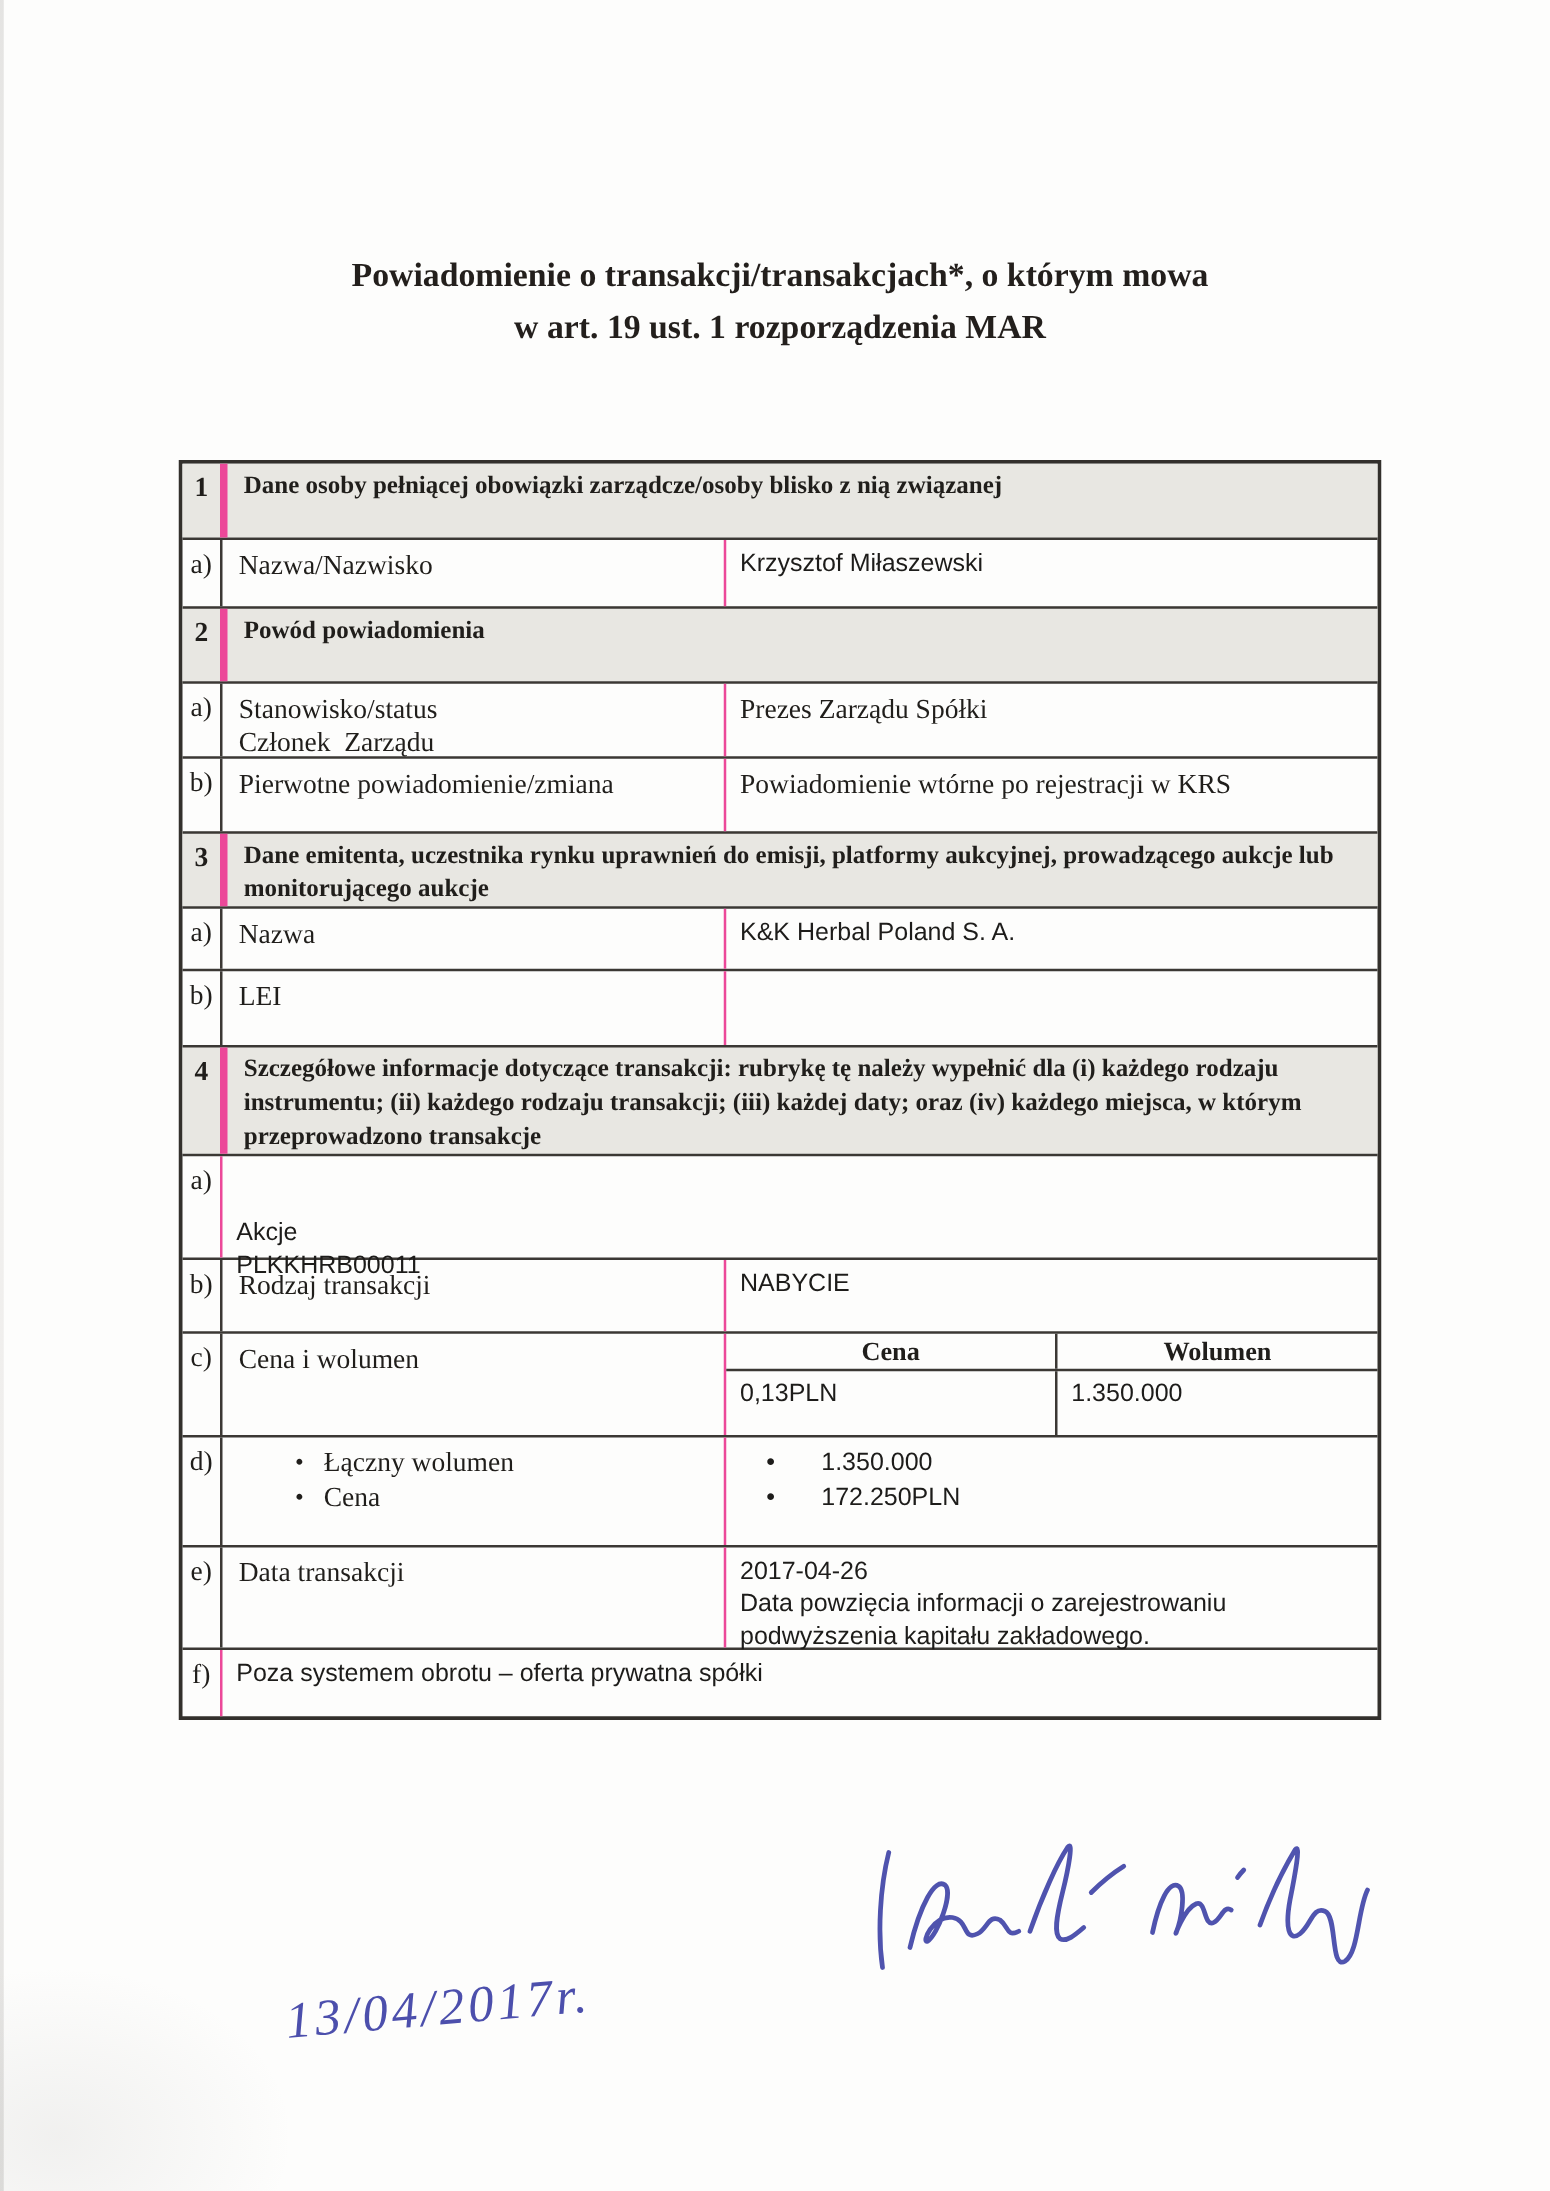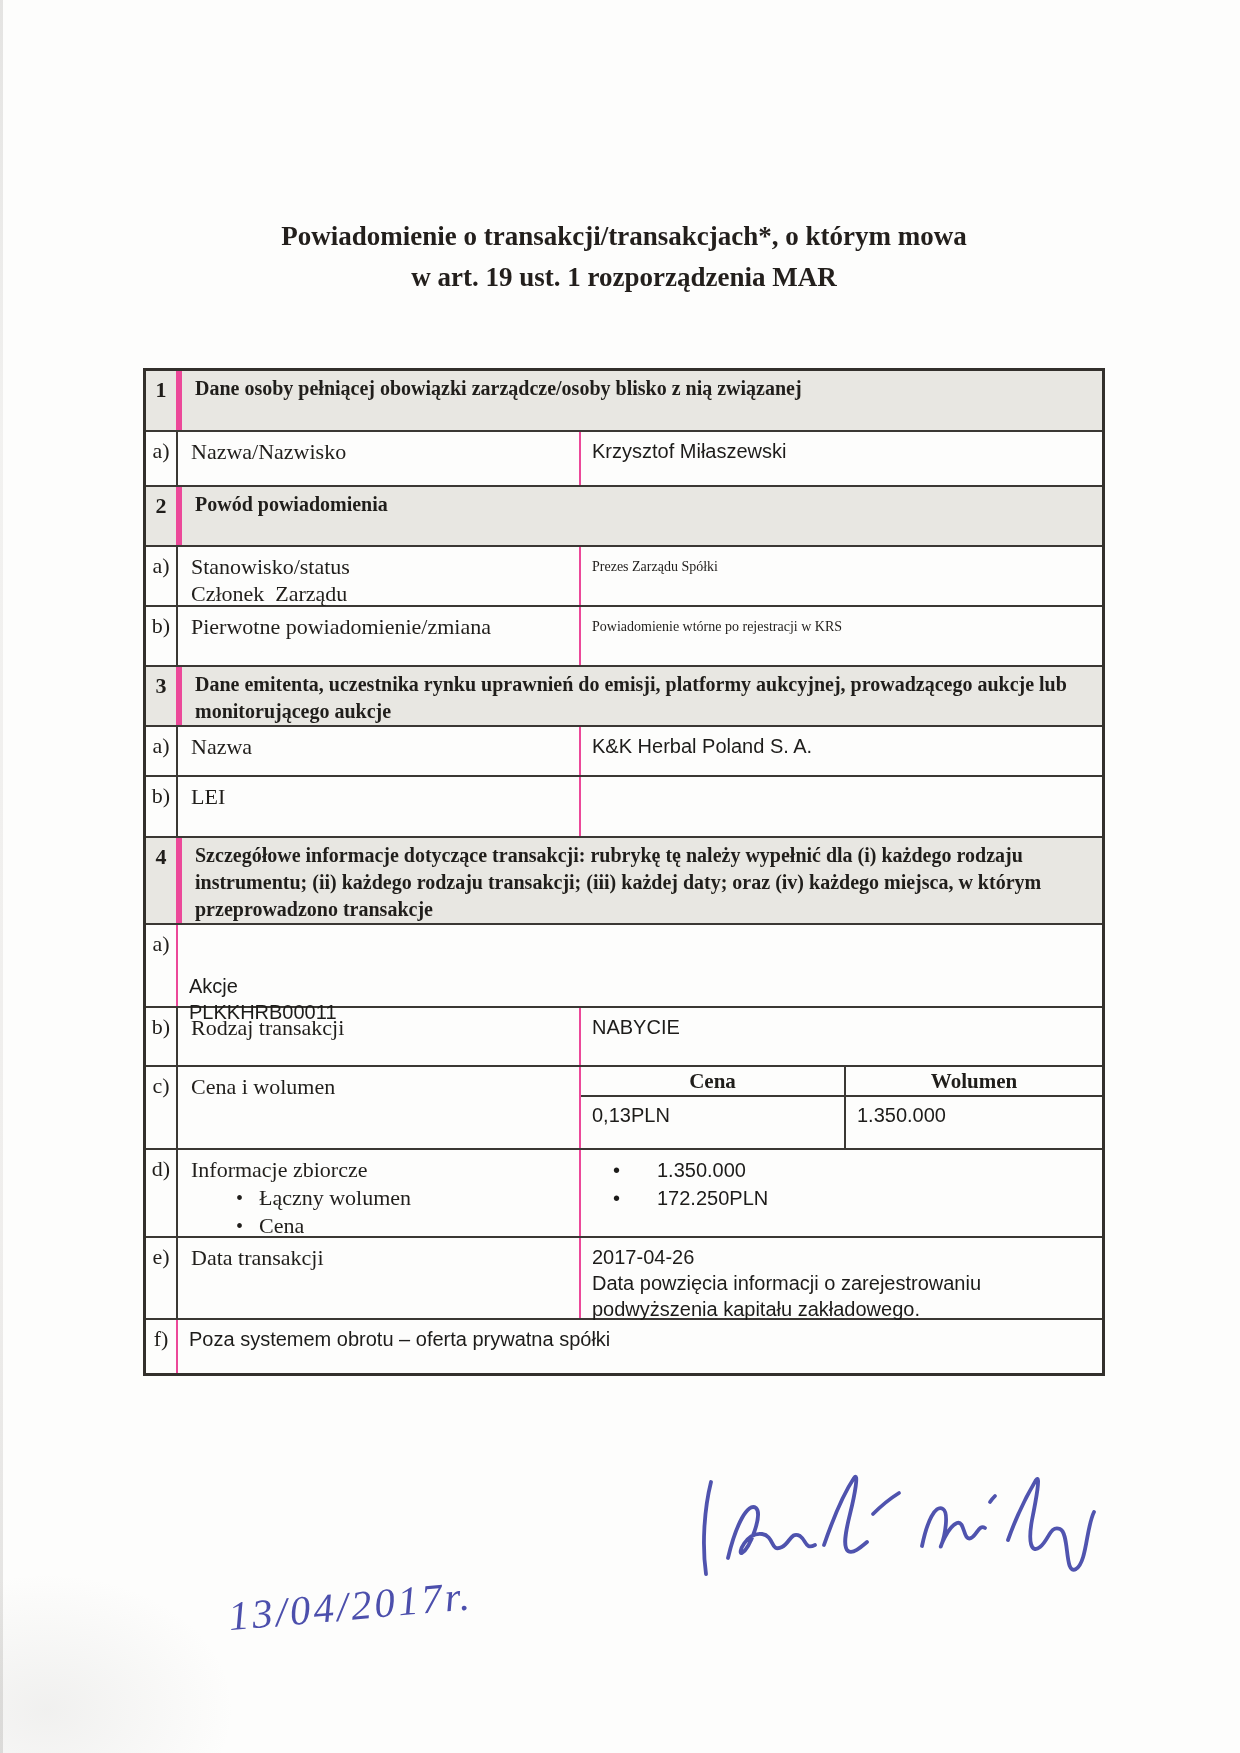--- a/index.html
+++ b/index.html
@@ -9,38 +9,38 @@
     font-family:"Liberation Serif", serif; color:#201e1b;
   }
   * { box-sizing:border-box; }
 
   
   .edge-line { position:absolute; left:0; top:0; width:3px; height:100%;
     background:linear-gradient(180deg,#d7d6d4,#ecebe9 25%,#e8e6e4 70%,#d2d1cf); opacity:.65; }
   .smudge { position:absolute; left:0; top:1555px; width:260px; height:198px;
     background:radial-gradient(ellipse at 18% 78%, rgba(150,148,145,.12), rgba(0,0,0,0) 62%); }
 
-  .title { position:absolute; left:143px; top:216px; width:962px;
+  .title { position:absolute; left:143px; top:200px; width:962px;
     text-align:center; font-weight:bold; font-size:27px; line-height:41px; color:#231f1c; }
 
   .doc-table { position:absolute; left:143px; top:368px; width:962px;
     border:3px solid #33302c; background:#fdfdfc; }
   .trow { display:flex; border-top:2px solid #3b3834; }
   .trow.first { border-top:none; }
   .hdr-row { background:#e8e7e2; }
   .c-num { flex:0 0 30px; width:30px; text-align:center; padding-top:6px;
     font-size:22px; line-height:26px; }
   .c-num.bold { font-weight:bold; }
   .c-label { flex:0 0 403px; border-left:2px solid #3b3834;
     padding:6px 8px 4px 13px; font-size:22px; line-height:27px; }
   .c-title { flex:1; border-left:6px solid #ec4899;
     padding:4px 10px 0 13px; font-weight:bold; font-size:20px; line-height:27px; }
   .c-value { flex:1; border-left:2px solid #ec4899; padding:6px 8px 0 11px; }
   .sans { font-family:"Liberation Sans", sans-serif; font-size:20px; line-height:26px; color:#1d1c1a; }
-  .serifval { font-size:14px; line-height:27px; }
+  .serifval { font-size:22px; line-height:27px; }
   .keep-space { white-space:pre-wrap; }
 
   
   .h59{height:59px}.h55{height:55px}.h60{height:60px}.h50{height:50px}
   .h61{height:61px}.h87{height:87px}.h83{height:83px}.h88{height:88px}
   .h82{height:82px}
 
   
   .subwrap { padding:0; display:flex; flex-direction:column; }
   .sub-hdr { display:flex; height:30px; border-bottom:2px solid #3b3834; }
@@ -157,21 +157,20 @@
         <div class="sub-vals">
           <div class="sub-c1 sans">0,13PLN</div>
           <div class="sub-c2 sans">1.350.000</div>
         </div>
       </div>
     </div>
 
     <div class="trow h88">
       <div class="c-num">d)</div>
       <div class="c-label tall-lines">
-        <div>Informacje zbiorcze</div>
         <div class="lbul">
           <span class="bchar">•</span>
           <span>Łączny wolumen</span>
         </div>
         <div class="lbul">
           <span class="bchar">•</span>
           <span>Cena</span>
         </div>
       </div>
       <div class="c-value tall-lines">

